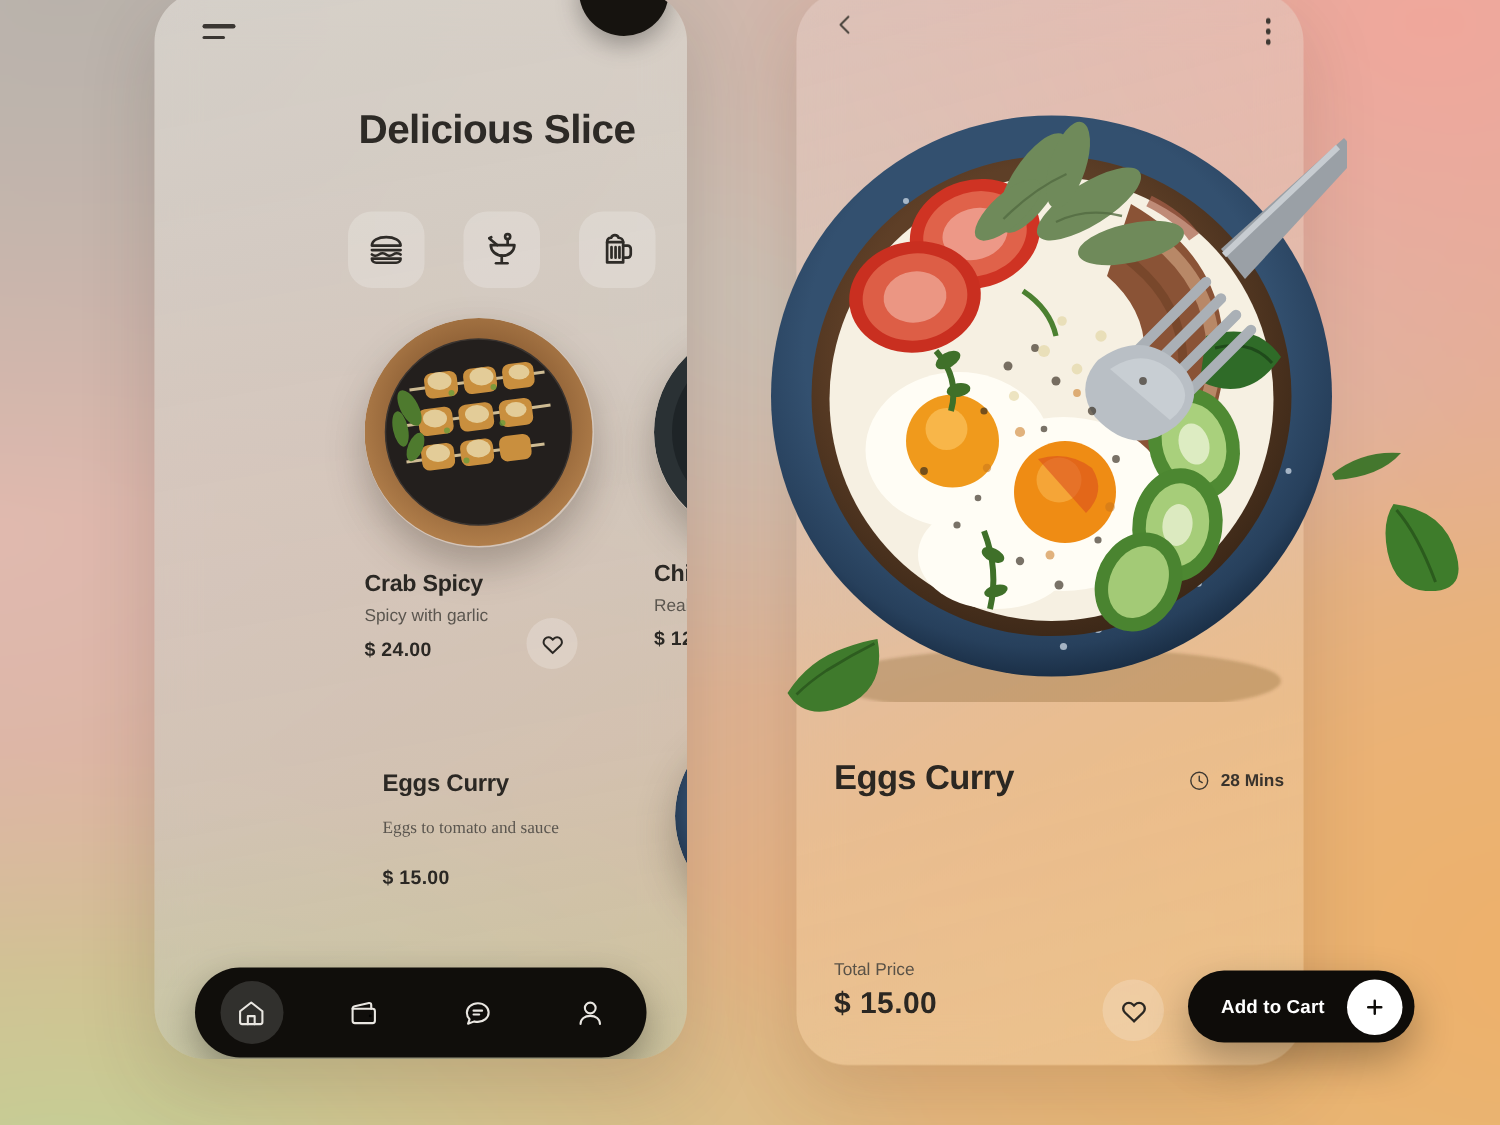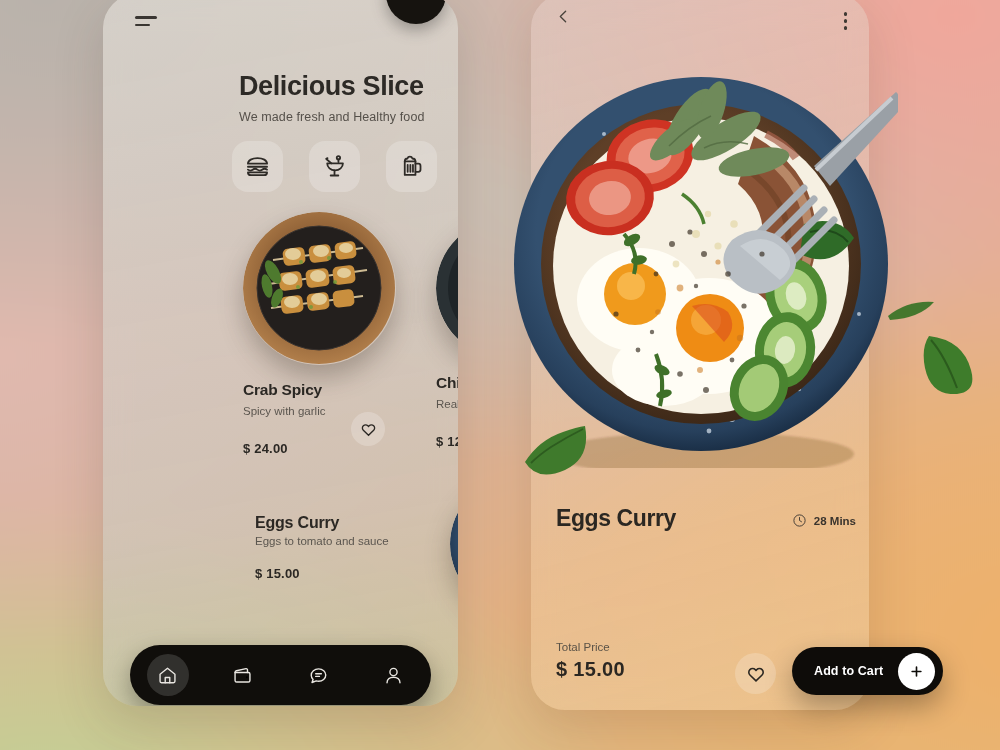--- a/index.html
+++ b/index.html
@@ -88,21 +88,21 @@
   
   .fcard { position:absolute; }
   .fimg {
     border-radius:50%;
     background-size:cover; background-position:center;
     position:relative; overflow:hidden;
     box-shadow:0 12px 26px rgba(45,35,25,.3);
   }
   .ftitle { font-size:15.5px; font-weight:bold; color:#2b2824; letter-spacing:-.2px; }
   .fdesc  { font-size:11.5px; color:#5b564f; margin-top:6px; }
-  .fprice { font-size:13px; font-weight:bold; color:#2b2824; margin-top:24px; letter-spacing:.2px; }
+  .fprice { font-size:13px; font-weight:bold; color:#2b2824; margin-top:8px; letter-spacing:.2px; }
   .heart {
     position:absolute; width:34px; height:34px; border-radius:50%;
     background:rgba(255,255,255,.22);
     display:flex; align-items:center; justify-content:center; cursor:pointer;
   }
   .heart svg { width:17px; height:17px; fill:none; stroke:#2b2824; stroke-width:1.9; }
 
   
   #bottom-nav {
     position:absolute; left:130px; top:645px; width:301px; height:60px;
@@ -180,21 +180,20 @@
 
   <div class="topbar-left">
     <div class="hamburger">
       <i></i>
         <i></i>
     </div>
   </div>
 
   <div class="heading">
     <h1>Delicious Slice</h1>
-    <p>We made fresh and Healthy food</p>
   </div>
 
   <div class="cats">
     <div class="cat">
       <svg viewBox="0 0 24 24">
         <path d="M3.5 9.5c0-3 3.8-5 8.5-5s8.5 2 8.5 5z"></path>
         <path d="M3.5 12.2h17"></path>
         <path d="M3.5 14.8c0 0 2 1.6 4.2 0 2.2-1.6 4.2 0 4.2 0s2 1.6 4.2 0c2.2-1.6 4.4 0 4.4 0"></path>
         <path d="M3.5 17.3c0 1.4 1.2 2.4 2.6 2.4h11.8c1.4 0 2.6-1 2.6-2.4z"></path>
       </svg>
@@ -326,21 +325,21 @@
       </svg>
     </div>
     <div class="ftitle" style="margin-top:15px;">Chicken Slice</div>
     <div class="fdesc">Real chicken</div>
     <div class="fprice">$ 12.00</div>
 
   </div>
 
   <div class="fcard" style="left:152px; top:520px; width:300px;">
     <div class="ftitle" style="font-size:16px;">Eggs Curry</div>
-    <div class="fdesc" style="margin-top:3px;">Eggs to tomato and sauce</div>
+    <div class="fdesc" style="margin-top:14px;font-family:Liberation Serif, serif;">Eggs to tomato and sauce</div>
     <div class="fprice" style="margin-top:19px;">$ 15.00</div>
     <div class="fimg" style="position:absolute; left:195px; top:-37px; width:134px; height:134px;">
       <svg viewBox="0 0 134 134" width="134" height="134">
         <defs>
           <radialGradient id="bowl3" cx="50%" cy="45%" r="60%">
             <stop offset="72%" stop-color="#2f4a68"></stop>
               <stop offset="100%" stop-color="#1b2c41"></stop>
           </radialGradient>
         </defs>
         <circle cx="67" cy="67" r="67" fill="url(#bowl3)"></circle>

